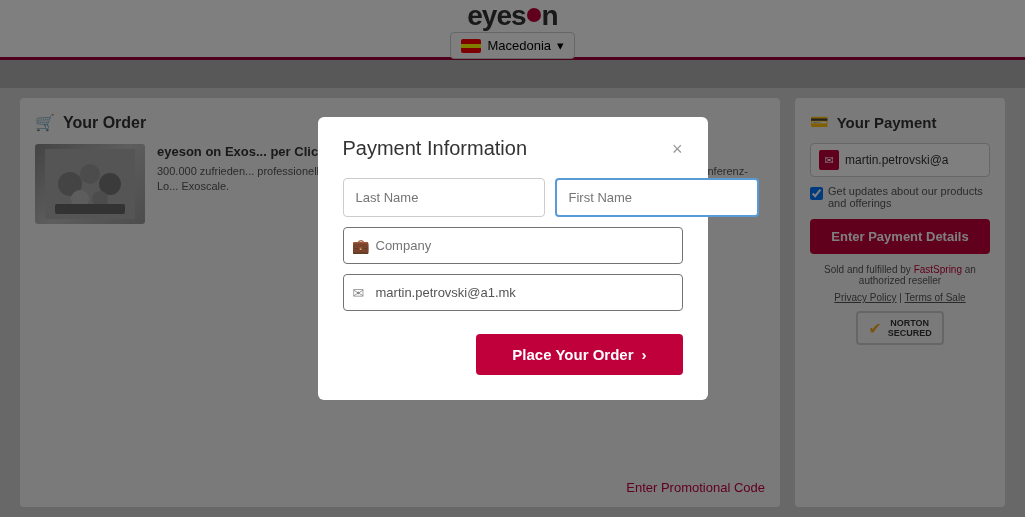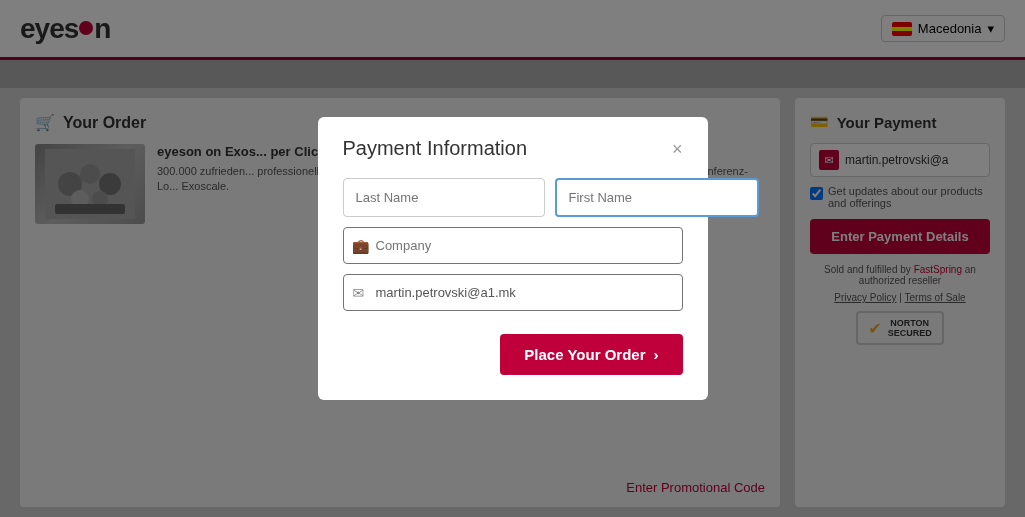--- a/index.html
+++ b/index.html
@@ -14,20 +14,21 @@
 
     
     .top-bar {
       background: #fff;
       height: 60px;
       display: flex;
       align-items: center;
       padding: 0 20px;
       justify-content: space-between;
       border-bottom: 3px solid #a0003a;
+      flex-direction: column;
     }
 
     .logo {
       display: flex;
       align-items: center;
     }
 
     .logo-text {
       font-size: 28px;
       font-weight: bold;
@@ -379,21 +380,21 @@
       font-size: 13px;
       color: #555;
       outline: none;
     }
 
     .place-order-btn {
       background: #c0003a;
       color: #fff;
       border: none;
       border-radius: 4px;
-      padding: 12px 24px;
+      padding: 12px 36px;
       font-size: 15px;
       font-weight: bold;
       cursor: pointer;
       display: flex;
       align-items: center;
       gap: 8px;
       float: right;
       margin-top: 8px;
     }
 

